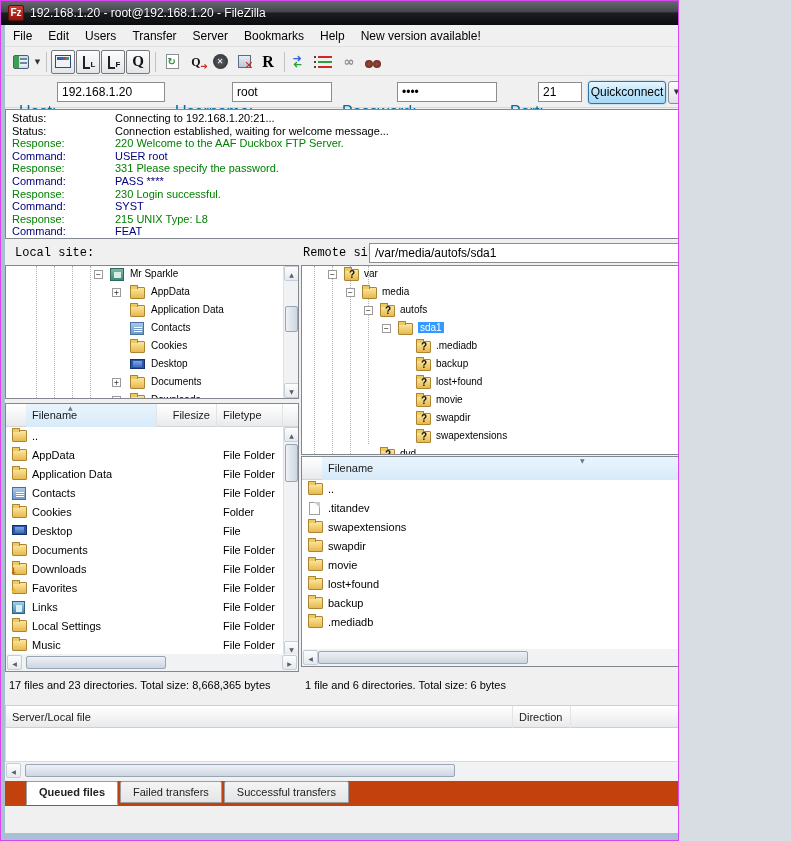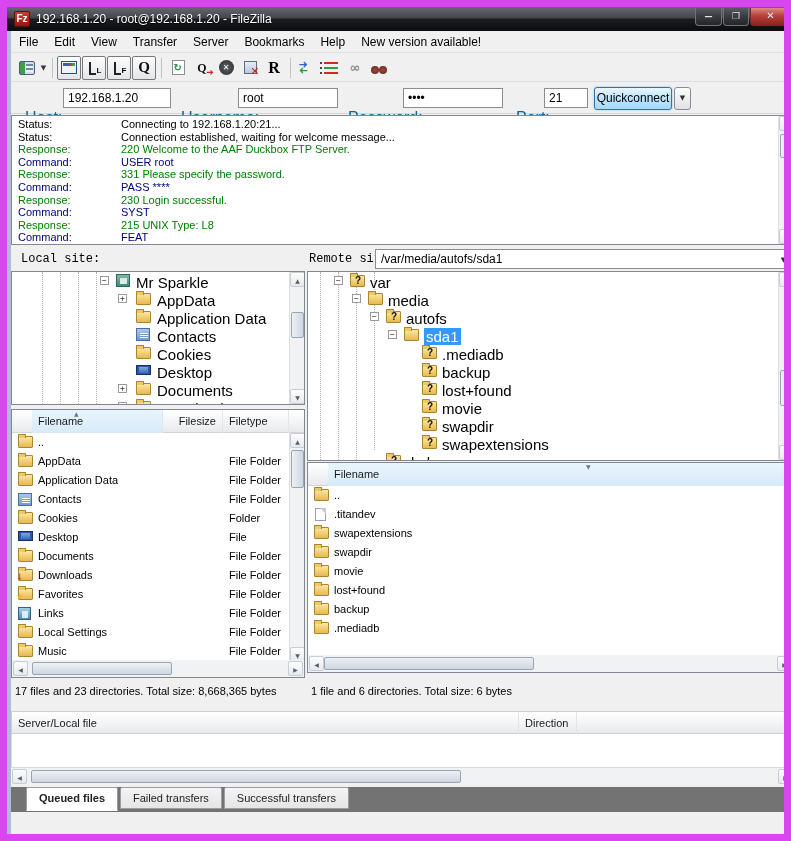--- a/index.html
+++ b/index.html
@@ -1,20 +1,20 @@
 <!DOCTYPE html>
 <html><head>
 <meta charset="utf-8">
 <style>
   * { margin:0; padding:0; box-sizing:border-box; }
   html,body { background:#d8dde3; }
   body { font-family:"Liberation Sans","DejaVu Sans",sans-serif; }
 
-  .window { position:relative; width:791px; height:841px;
-    background:#a9bfd4; border:7px solid #d946ef; overflow:hidden; }
+  .window { position:relative; width:679px; height:841px;
+    background:#a9bfd4; border:1px solid #d946ef; overflow:hidden; }
 
   
   .titlebar { position:absolute; left:0; top:0; width:791px; height:24px;
     background:linear-gradient(#666a70,#43464b 45%,#1c1e22 50%,#0b0c0e);
     display:flex; align-items:center; }
   .fz-logo { width:16px; height:16px; margin:0 6px 0 7px; border-radius:2px;
     background:linear-gradient(#d23b30,#8f1812); border:1px solid #5f0e0a;
     color:#fff; font:bold 10px/14px "Liberation Sans",sans-serif; text-align:center; }
   .fz-logo::after { content:"Fz"; }
   .title-text { color:#ffffff; font-size:12px; text-shadow:0 1px 1px #000; }
@@ -136,21 +136,21 @@
   .combo-arrow::after { content:"▼"; }
 
   
   .pane { position:absolute; background:#fff; border:1px solid #828790; overflow:hidden; }
   .guide { position:absolute; top:0; bottom:0; border-left:1px dotted #b5b5b5; }
   .trow { position:relative; height:18px; }
   .exp { position:absolute; top:4px; width:9px; height:9px; border:1px solid #9a9a9a; background:#fff;
     font:8px/7px "DejaVu Sans Mono",monospace; text-align:center; color:#333; }
   .exp.minus::after { content:"−"; }
   .exp.plus::after { content:"+"; }
-  .tlbl { position:absolute; top:2px; font-size:15px; white-space:nowrap; color:#000; }
+  .tlbl { position:absolute; top:2px; font-size:10px; white-space:nowrap; color:#000; }
   .tlbl.sel { background:#3399ff; color:#fff; padding:0 2px; }
 
   
   .icn { position:absolute; top:3px; width:15px; height:12px; }
   .fold { background:linear-gradient(#fbe7a0,#e8b84e); border:1px solid #ad8530; border-radius:1px; }
   .fold::before { content:""; position:absolute; left:-1px; top:-3px; width:6px; height:3px;
     background:#eccb63; border:1px solid #ad8530; border-bottom:none; border-radius:1px 1px 0 0; }
   .fq::after { content:"?"; position:absolute; left:4px; top:-1px; font:bold 10px/12px "Liberation Sans",sans-serif; color:#111; }
   .ficon { width:11px; height:13px; background:#fff; border:1px solid #9aa0a6; top:2px; }
   .ficon::before { content:""; position:absolute; right:-1px; top:-1px; border:3px solid #c8ccd1;
@@ -181,21 +181,21 @@
   .lname { position:absolute; left:26px; top:3px; font-size:11px; white-space:nowrap; color:#000; }
   .ltype { position:absolute; left:217px; top:3px; font-size:11px; white-space:nowrap; color:#000; }
 
   .status-strip { position:absolute; height:24px; background:#f0f0f0; font-size:11px; color:#000; }
   .status-strip span { position:absolute; top:6px; left:4px; white-space:nowrap; }
 
   
   .queue-head { position:absolute; left:4px; top:704px; width:783px; height:23px;
     background:linear-gradient(#ffffff,#f2f3f5 60%,#e8e9eb); border:1px solid #cfcfcf; }
   .queue-body { position:absolute; left:4px; top:727px; width:783px; height:34px; background:#fff; border:1px solid #dadada; border-top:none; }
-  .tabs { position:absolute; left:4px; top:780px; width:783px; height:25px; background:#737373; display:flex; align-items:flex-start; padding-left:15px; }
+  .tabs { position:absolute; left:4px; top:780px; width:783px; height:25px; background:#c2410c; display:flex; align-items:flex-start; padding-left:21px; }
   .tab { height:22px; border:1px solid #9a9da1; border-radius:2px 2px 0 0; background:linear-gradient(#f4f4f4,#e4e5e7);
     font-size:11px; line-height:20px; padding:0 12px; margin-right:2px; color:#222; }
   .tab.active { background:#fff; font-weight:bold; border-bottom-color:#fff; height:24px; }
 
   
   .statusbar { position:absolute; left:4px; top:806px; width:783px; height:26px; background:#f0f0f0; border-top:1px solid #d8d8d8; }
   .sb-icon-doc { position:absolute; left:586px; top:6px; width:12px; height:14px; background:#fff; border:1px solid #7a7f85; }
   .sb-icon-doc::after { content:"A"; position:absolute; left:2px; top:2px; font:bold 8px/10px "Liberation Sans",sans-serif; color:#2f7a35; }
   .sb-gauge { position:absolute; left:608px; top:10px; width:14px; height:8px; border:2px solid #4a4a4a; border-bottom:none; border-radius:14px 14px 0 0; }
   .sb-gauge::after { content:""; position:absolute; left:5px; bottom:0; width:2px; height:6px; background:#4a4a4a; transform:rotate(42deg); }
@@ -219,21 +219,21 @@
       <div class="wbtn max"></div>
       <div class="wbtn close"></div>
     </div>
   </div>
 
   <div class="client-bg"></div>
 
   <div class="menubar">
     <div class="menu-item">File</div>
     <div class="menu-item">Edit</div>
-    <div class="menu-item">View</div>
+    <div class="menu-item">Users</div>
     <div class="menu-item">Transfer</div>
     <div class="menu-item">Server</div>
     <div class="menu-item">Bookmarks</div>
     <div class="menu-item">Help</div>
     <div class="menu-item">New version available!</div>
   </div>
 
   <div class="toolbar">
     <div class="tbtn">
         <span class="ic ic-sitemgr"></span>

